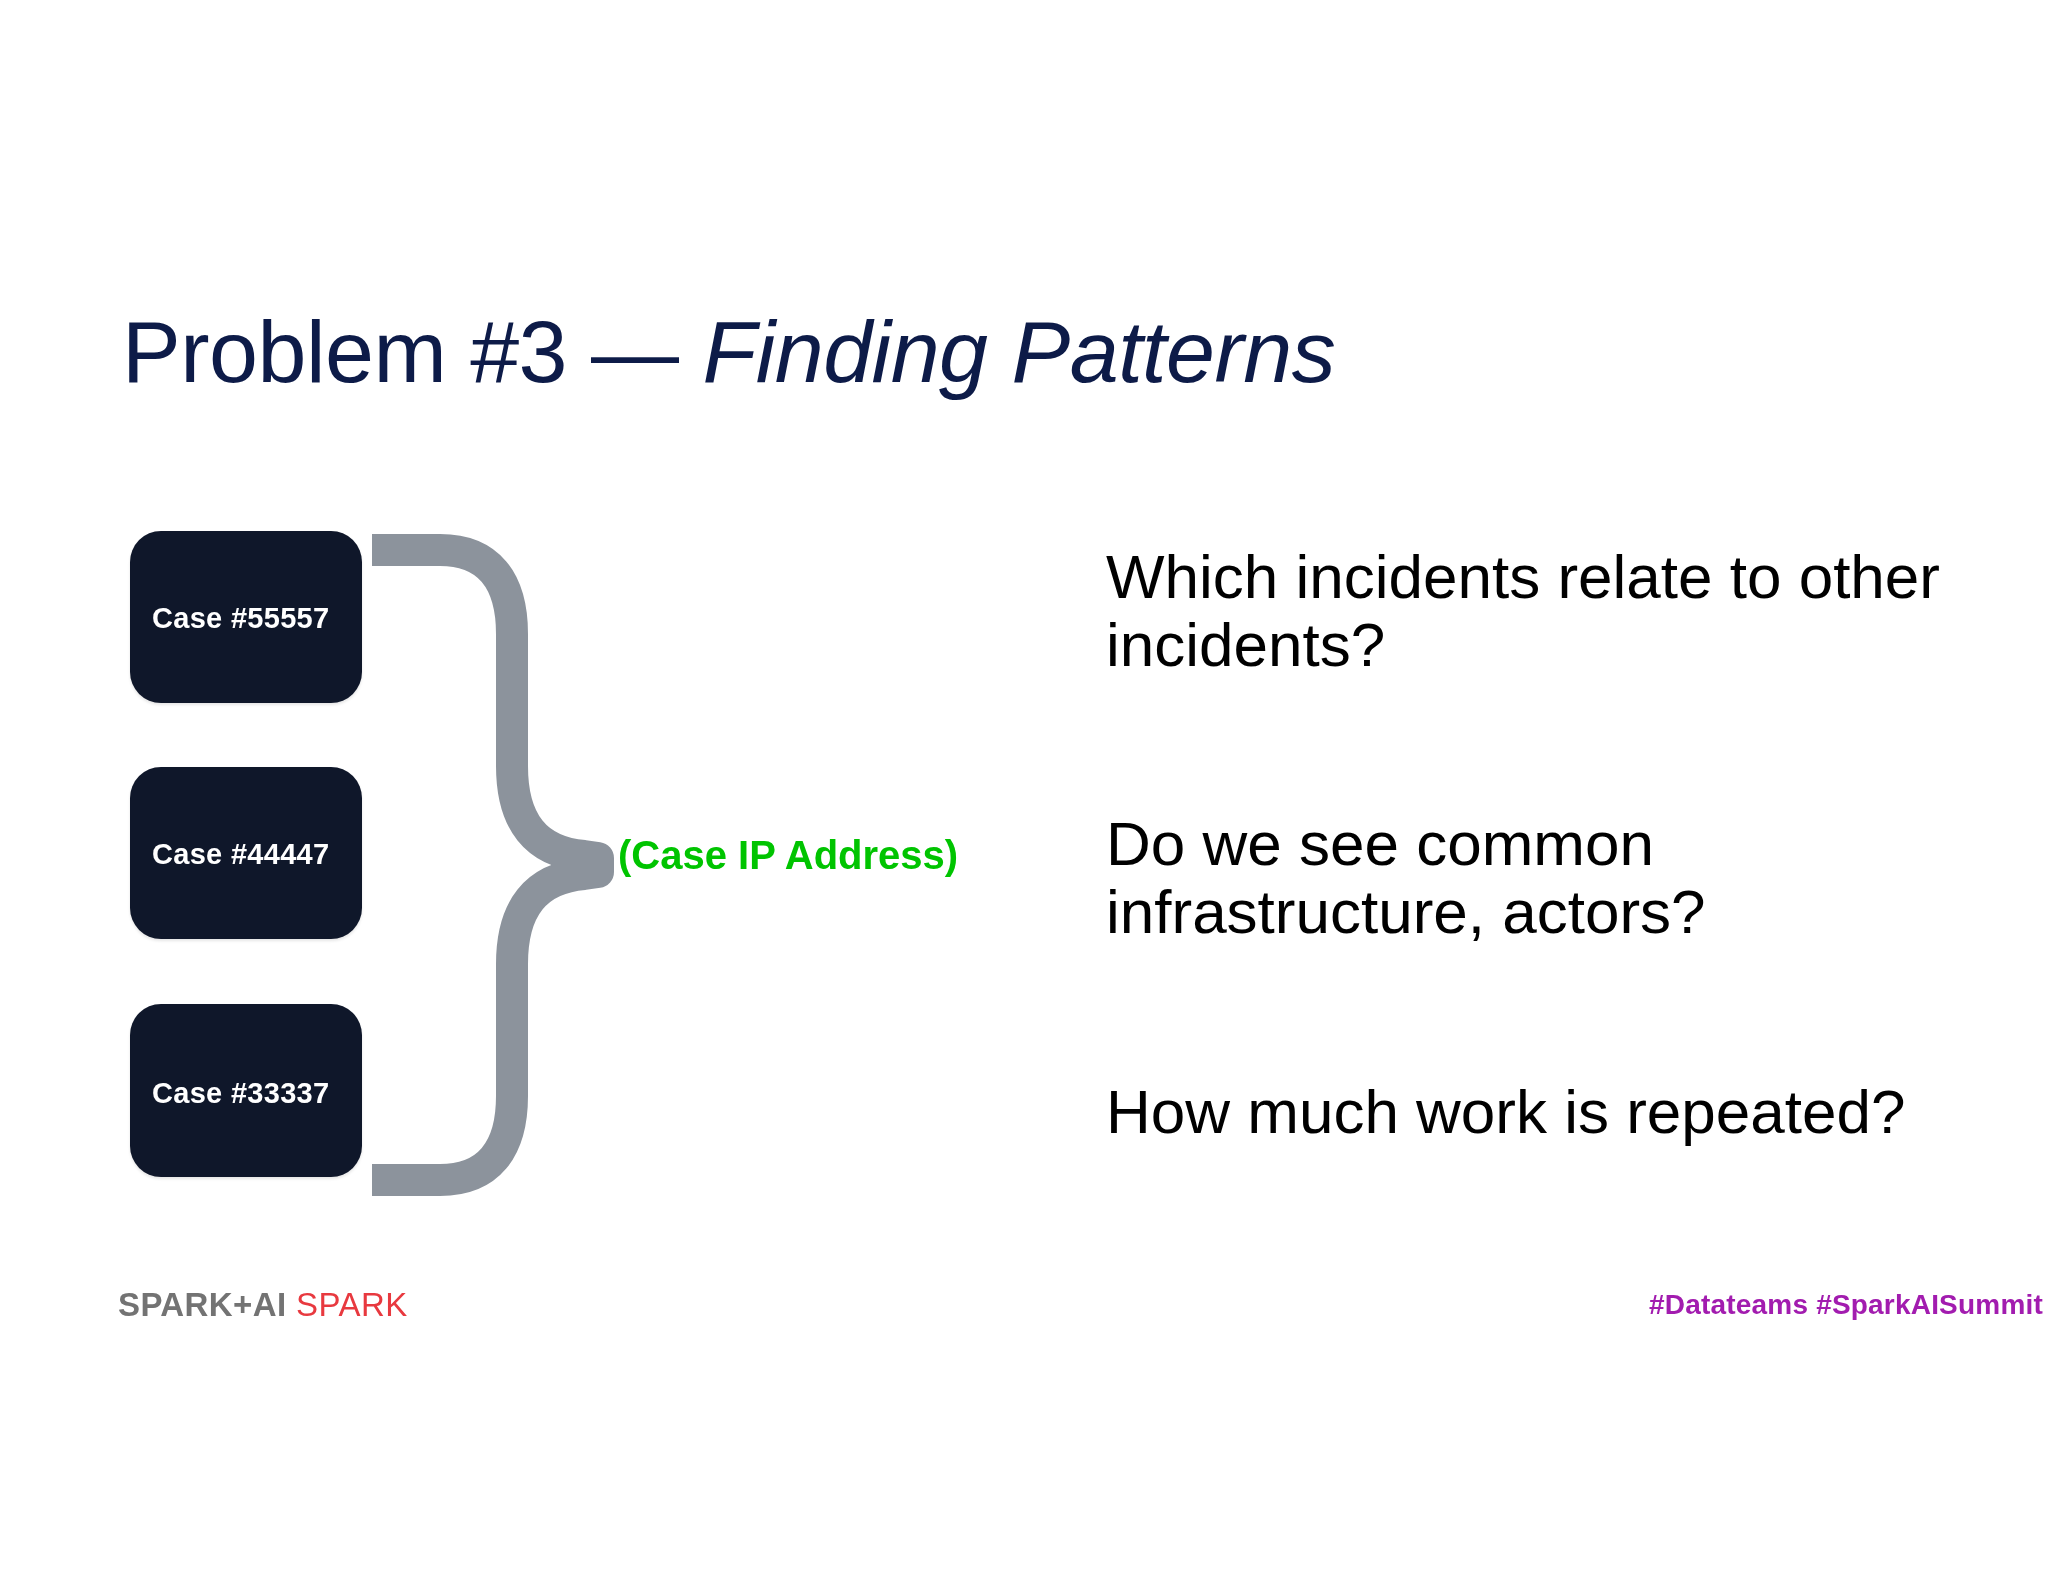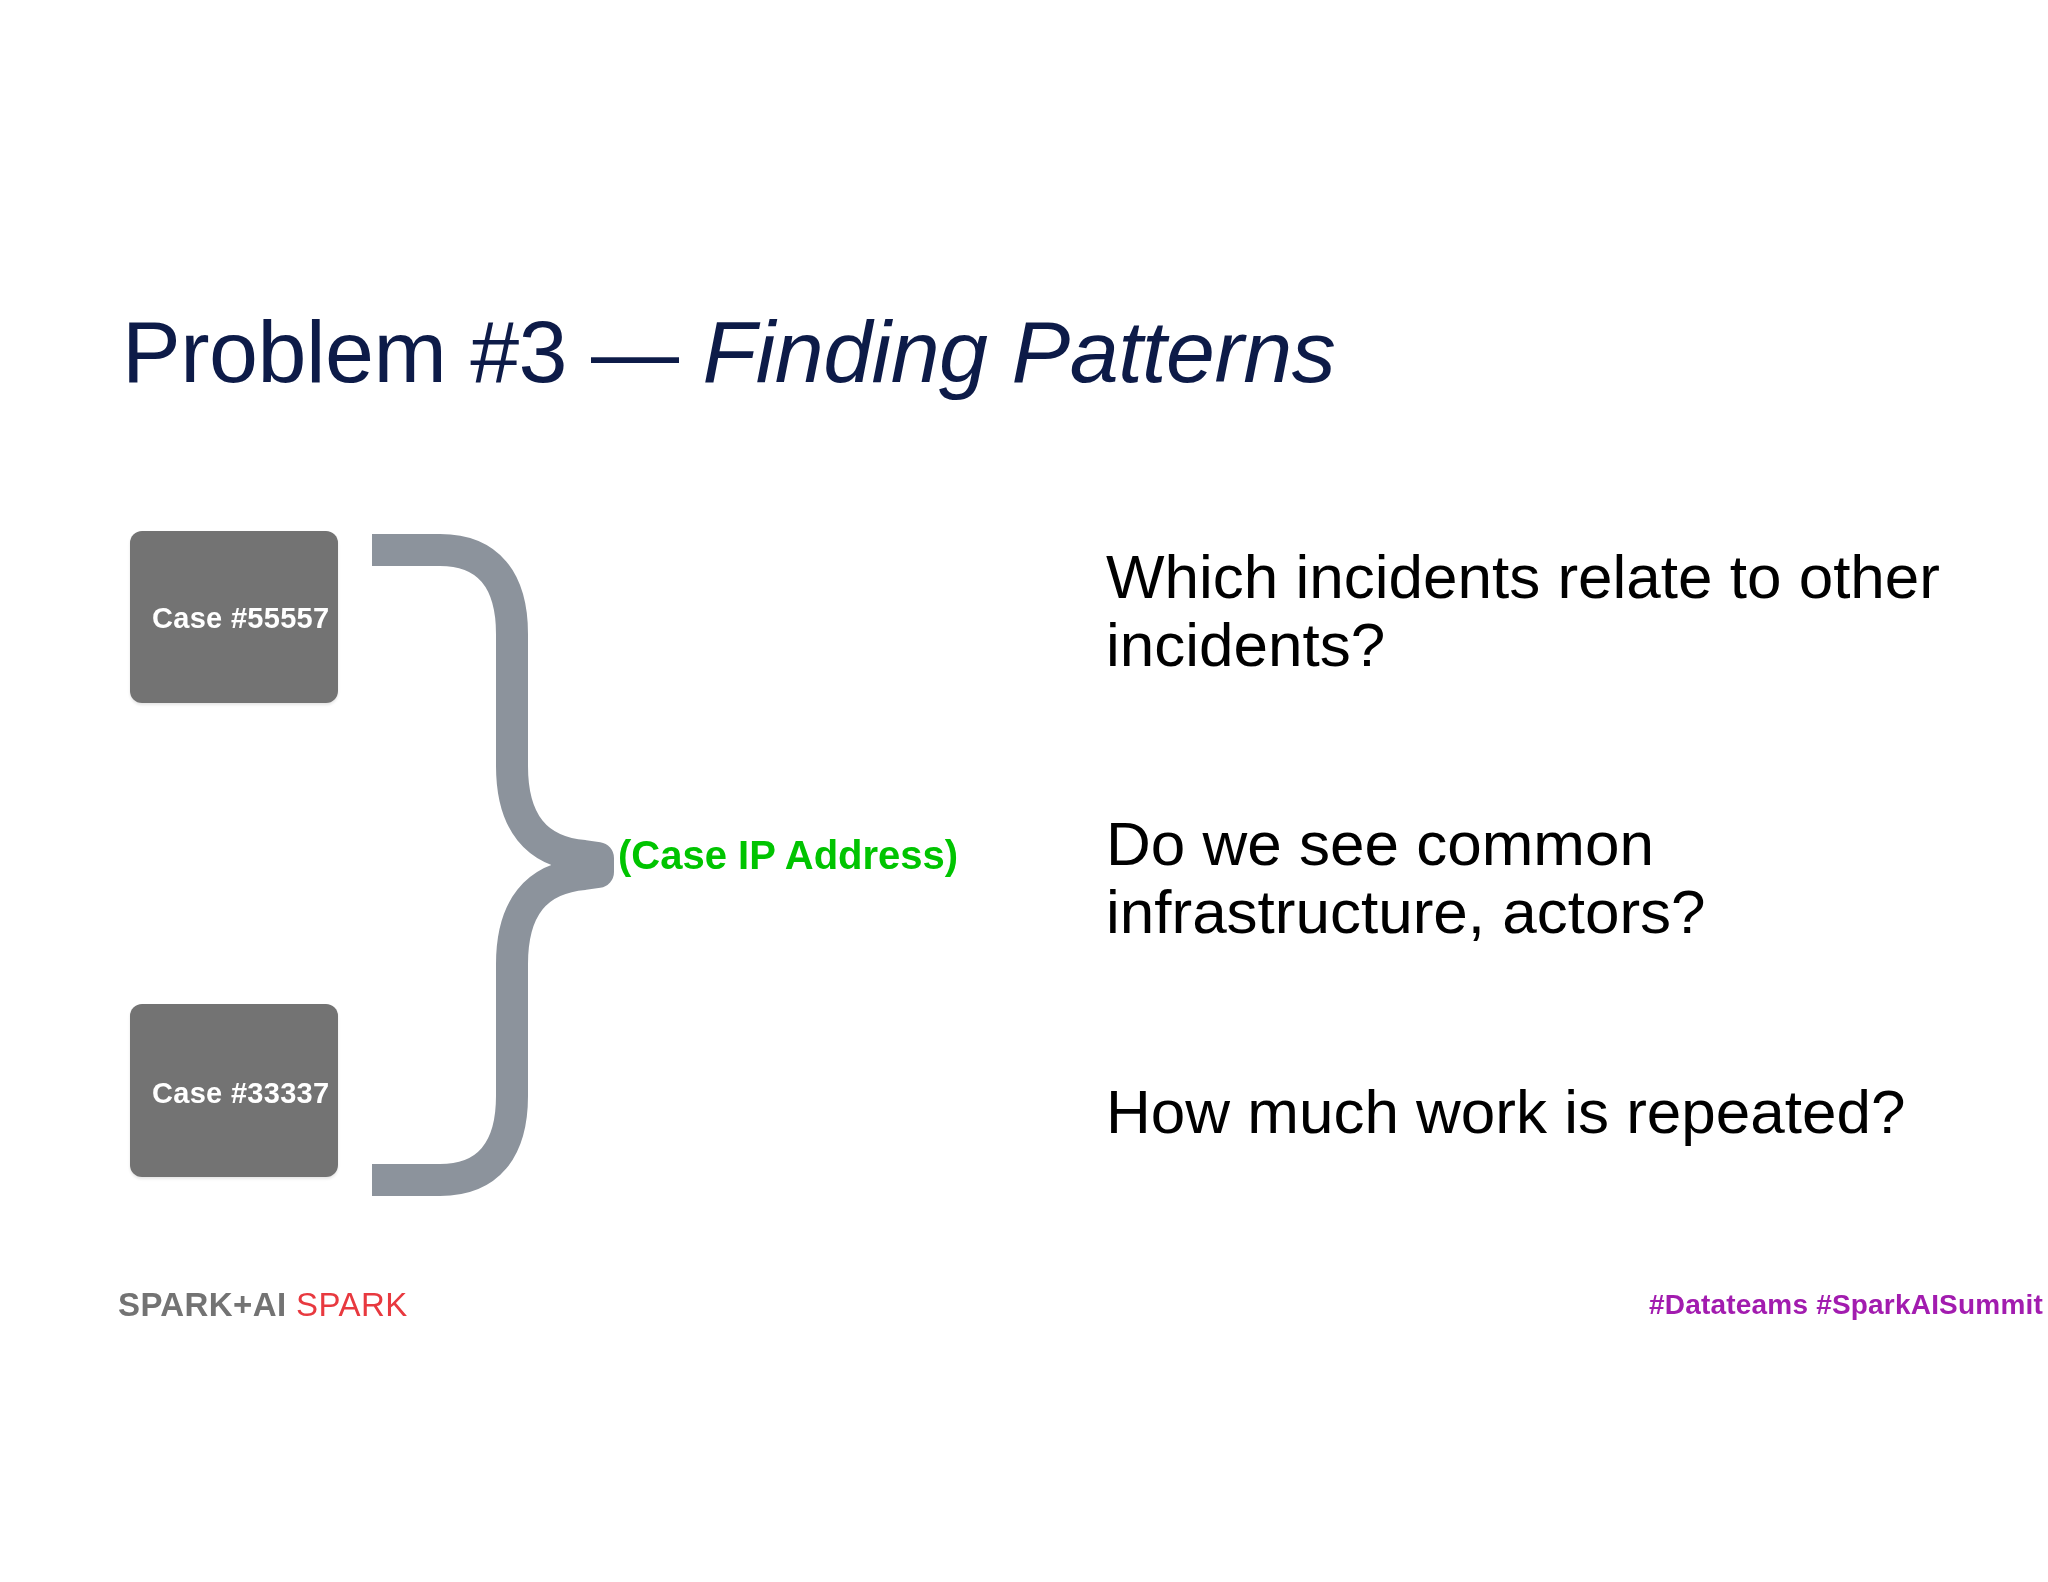--- a/index.html
+++ b/index.html
@@ -30,23 +30,23 @@
     letter-spacing: -0.5px;
     white-space: nowrap;
   }
   #title .t-regular { font-weight: 400; }
   #title .t-italic  { font-weight: 400; font-style: italic; }
 
   
   .case-box {
     position: absolute;
     left: 90px;
-    width: 208px;
-    background: #737373;
-    border-radius: 12px;
+    width: 232px;
+    background: #0f172a;
+    border-radius: 31px;
     box-shadow: 0 2px 3px rgba(0,0,0,0.10);
   }
   .case-box .case-label {
     position: absolute;
     left: 22px;
     font-size: 29px;
     font-weight: bold;
     color: #ffffff;
     letter-spacing: 0.3px;
     white-space: nowrap;
@@ -123,20 +123,23 @@
 
 <div id="slide">
 
   <div id="title">
     <span class="t-regular">Problem #3 — </span><span class="t-italic">Finding Patterns</span>
   </div>
 
   <div class="case-box" id="case-box-0">
     <span class="case-label">Case #55557</span>
   </div>
+  <div class="case-box" id="case-box-1">
+    <span class="case-label">Case #44447</span>
+  </div>
   <div class="case-box" id="case-box-2">
     <span class="case-label">Case #33337</span>
   </div>
 
   <div id="brace-wrap">
     <svg width="260" height="670" viewBox="0 0 260 670" xmlns="http://www.w3.org/2000/svg">
       <path d="
         M 12 20
         L 80 20
         C 128 20 152 50 152 104

